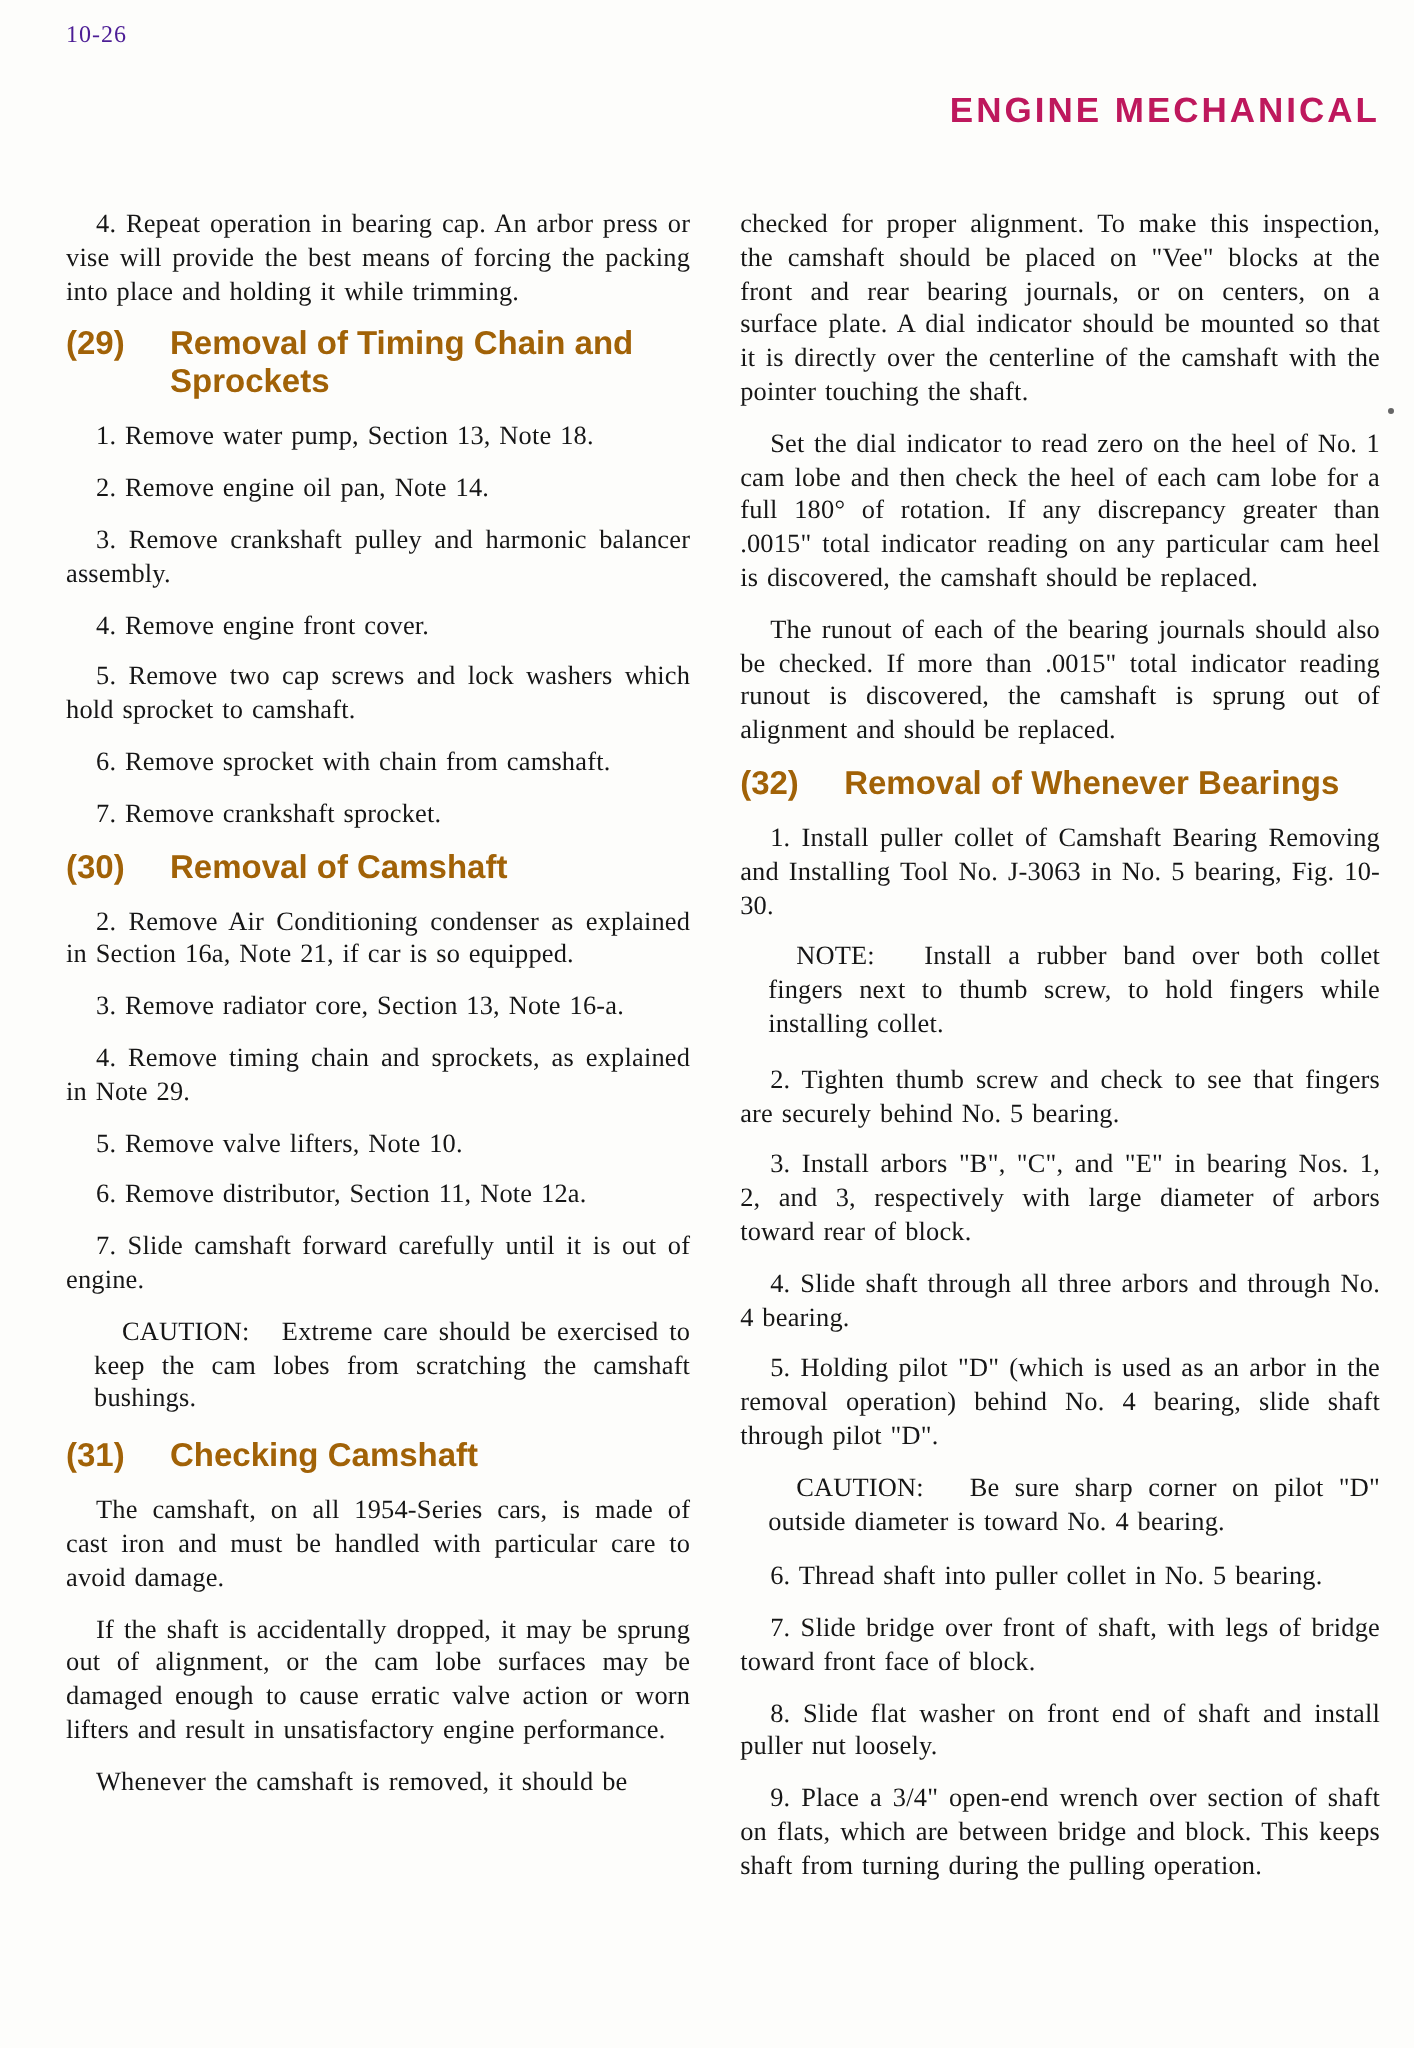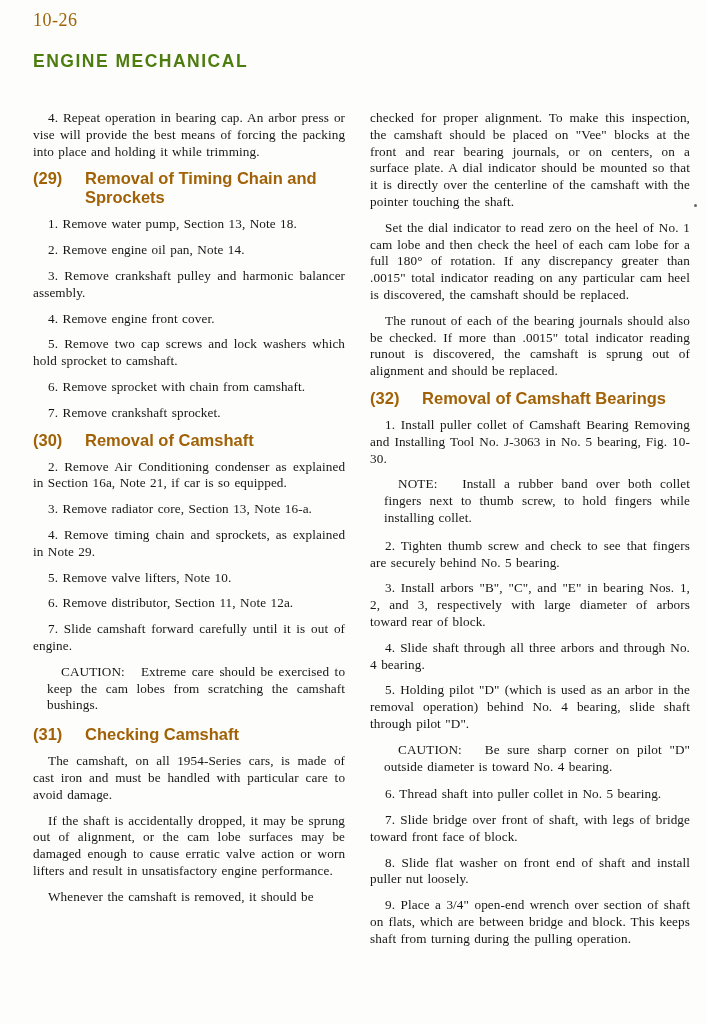--- a/index.html
+++ b/index.html
@@ -14,32 +14,32 @@
     margin: 0 auto;
     background: #fdfdfb;
     color: #161616;
     overflow: hidden;
     font-family: "Liberation Serif", "DejaVu Serif", serif;
   }
   .page-inner {
     padding: 10px 17px 0 33px;
   }
   .page-number {
-    font-size: 18px;
+    font-size: 12px;
     letter-spacing: 0.5px;
-    color: #a16207;
+    color: #4c1d95;
   }
   .page-title {
-    text-align: left;
+    text-align: right;
     font-family: "Liberation Sans", sans-serif;
     font-weight: 700;
     font-size: 17.5px;
     letter-spacing: 1.5px;
     margin-top: 20px;
-    color: #4d7c0f;
+    color: #be185d;
   }
   .columns {
     display: flex;
     gap: 25px;
     margin-top: 38px;
   }
   .col {
     flex: 1 1 0;
     min-width: 0;
   }
@@ -133,21 +133,21 @@
         <p class="body-p">If the shaft is accidentally dropped, it may be sprung out of alignment, or the cam lobe surfaces may be damaged enough to cause erratic valve action or worn lifters and result in unsatisfactory engine performance.</p>
         <p class="body-p">Whenever the camshaft is removed, it should be</p>
       </div>
 
       <div class="col col-right">
         <p class="body-p noindent">checked for proper alignment. To make this inspection, the camshaft should be placed on "Vee" blocks at the front and rear bearing journals, or on centers, on a surface plate. A dial indicator should be mounted so that it is directly over the centerline of the camshaft with the pointer touching the shaft.</p>
         <p class="body-p">Set the dial indicator to read zero on the heel of No. 1 cam lobe and then check the heel of each cam lobe for a full 180° of rotation. If any discrepancy greater than .0015" total indicator reading on any particular cam heel is discovered, the camshaft should be replaced.</p>
         <p class="body-p">The runout of each of the bearing journals should also be checked. If more than .0015" total indicator reading runout is discovered, the camshaft is sprung out of alignment and should be replaced.</p>
         <div class="sec-heading">
           <span class="sec-num">(32)</span>
-          <span class="sec-title">Removal of Camshaft Bearings</span>
+          <span class="sec-title">Removal of Whenever Bearings</span>
         </div>
         <p class="body-p">1. Install puller collet of Camshaft Bearing Removing and Installing Tool No. J-3063 in No. 5 bearing, Fig. 10-30.</p>
         <p class="caution">NOTE:&nbsp;&nbsp; Install a rubber band over both collet fingers next to thumb screw, to hold fingers while installing collet.</p>
         <p class="body-p">2. Tighten thumb screw and check to see that fingers are securely behind No. 5 bearing.</p>
         <p class="body-p">3. Install arbors "B", "C", and "E" in bearing Nos. 1, 2, and 3, respectively with large diameter of arbors toward rear of block.</p>
         <p class="body-p">4. Slide shaft through all three arbors and through No. 4 bearing.</p>
         <p class="body-p">5. Holding pilot "D" (which is used as an arbor in the removal operation) behind No. 4 bearing, slide shaft through pilot "D".</p>
         <p class="caution">CAUTION:&nbsp;&nbsp; Be sure sharp corner on pilot "D" outside diameter is toward No. 4 bearing.</p>
         <p class="body-p">6. Thread shaft into puller collet in No. 5 bearing.</p>
         <p class="body-p">7. Slide bridge over front of shaft, with legs of bridge toward front face of block.</p>

